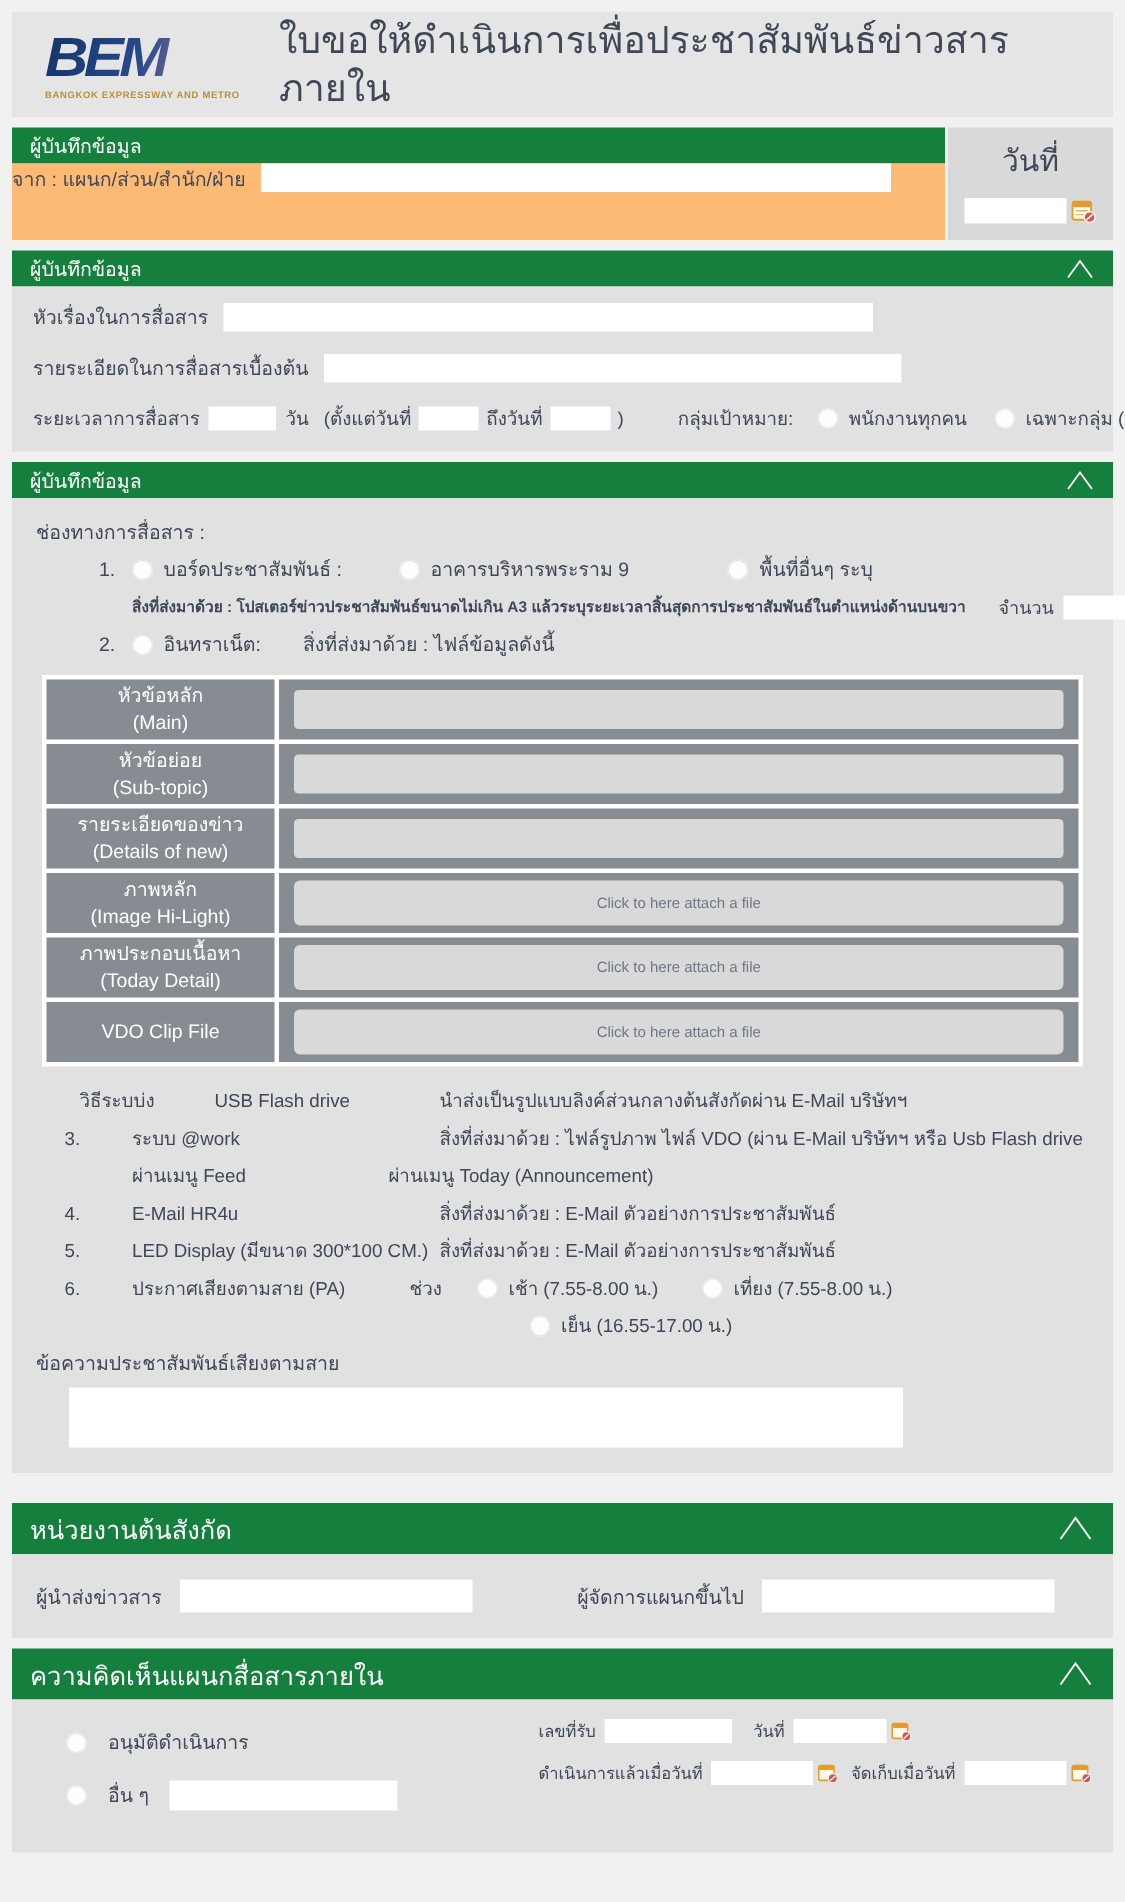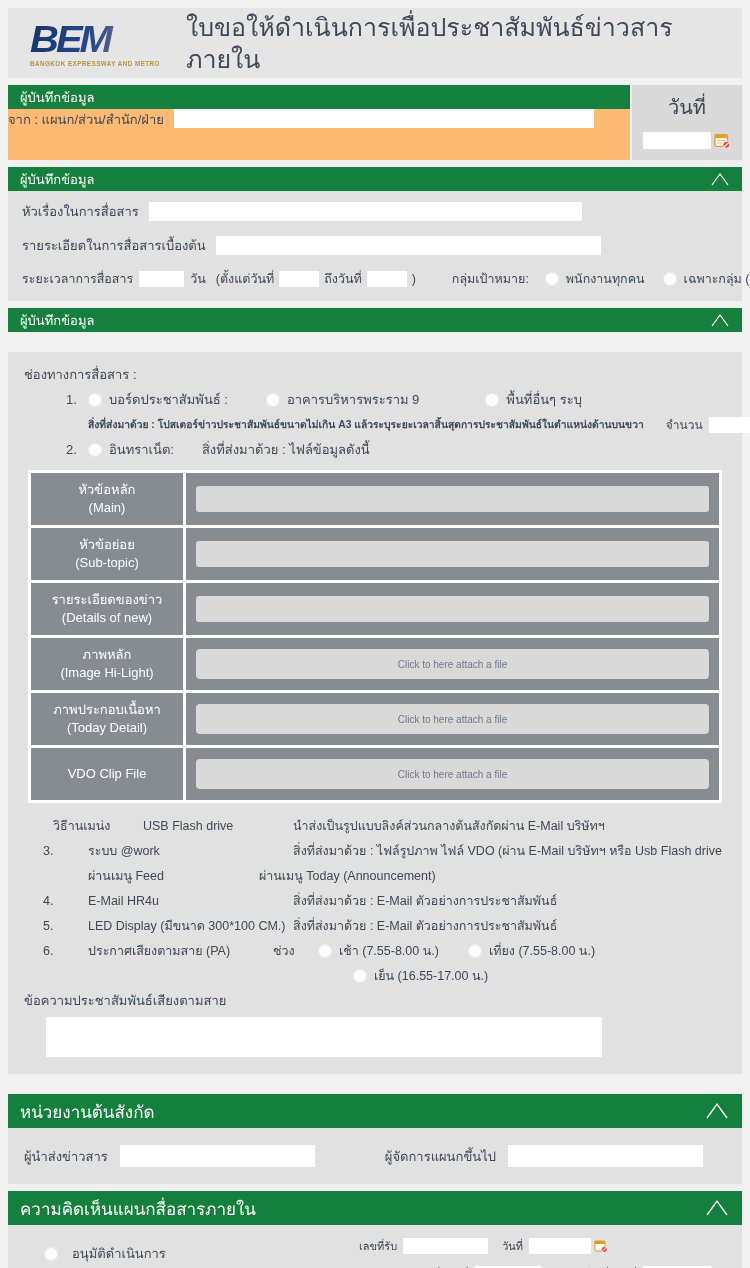--- a/index.html
+++ b/index.html
@@ -53,25 +53,25 @@
 
   
   .s2-body { padding:10px 14px 12px 14px; }
   .s2-row { display:flex; align-items:center; margin-bottom:13px; }
   .s2-row input.wide { height:19px; }
   .s2-line3 { display:flex; align-items:center; margin-bottom:0; white-space:nowrap; font-size:12.5px; }
   .s2-line3 input { height:16px; }
   .rlab { display:inline-flex; align-items:center; gap:7px; }
 
   
-  .s3-body { padding:10px 0 14px 0;margin-top:20px; }
+  .s3-body { padding:10px 0 14px 0; }
   .line { display:flex; align-items:center; min-height:25px; white-space:nowrap; }
   .bold-note { font-weight:700; font-size:10.3px; }
   .tbl { background:#fff; padding:3px; margin:8px 20px 10px 20px; display:flex; flex-direction:column; gap:3px; }
-  .trow { display:flex; gap:3px; height:52px; }
+  .trow { display:flex; gap:3px; height:40px; }
   .tlab {
     width:152px; background:#878c93; color:#fff; display:flex; flex-direction:column;
     align-items:center; justify-content:center; text-align:center; font-size:13px; line-height:1.35; flex:none;
   }
   .tval { flex:1; background:#878c93; display:flex; align-items:center; padding:0 10px; }
   .tval .ginput { flex:1; height:26px; background:#d9d9da; border:none; border-radius:3px; outline:none; padding:0 8px; font-size:12px; color:#3e4857; }
   .tval .attach {
     flex:1; height:30px; background:#d9d9da; border:none; border-radius:4px;
     font-size:10px; color:#6e7886; cursor:pointer; font-family:inherit;
   }
@@ -273,21 +273,21 @@
             <span>VDO Clip File</span>
             <span></span>
           </div>
           <div class="tval">
               <button class="attach">Click to here attach a file</button>
             </div>
         </div>
       </div>
 
       <div class="line" style="font-size:12.5px;">
-        <span style="margin-left:45px;">วิธีานเมน่ง</span>
+        <span style="margin-left:45px;">วิธีระบบ่ง</span>
         <span style="position:absolute;margin-left:135px;">USB Flash drive</span>
         <span style="position:absolute;margin-left:285px;">นำส่งเป็นรูปแบบลิงค์ส่วนกลางต้นสังกัดผ่าน E-Mail บริษัทฯ</span>
       </div>
 
       <div class="line" style="font-size:12.5px;">
         <span style="margin-left:35px;width:45px;">3.</span>
         <span>ระบบ @work</span>
         <span style="position:absolute;margin-left:285px;">สิ่งที่ส่งมาด้วย : ไฟล์รูปภาพ ไฟล์ VDO (ผ่าน E-Mail บริษัทฯ หรือ Usb Flash drive</span>
       </div>
       <div class="line" style="font-size:12.5px;">

